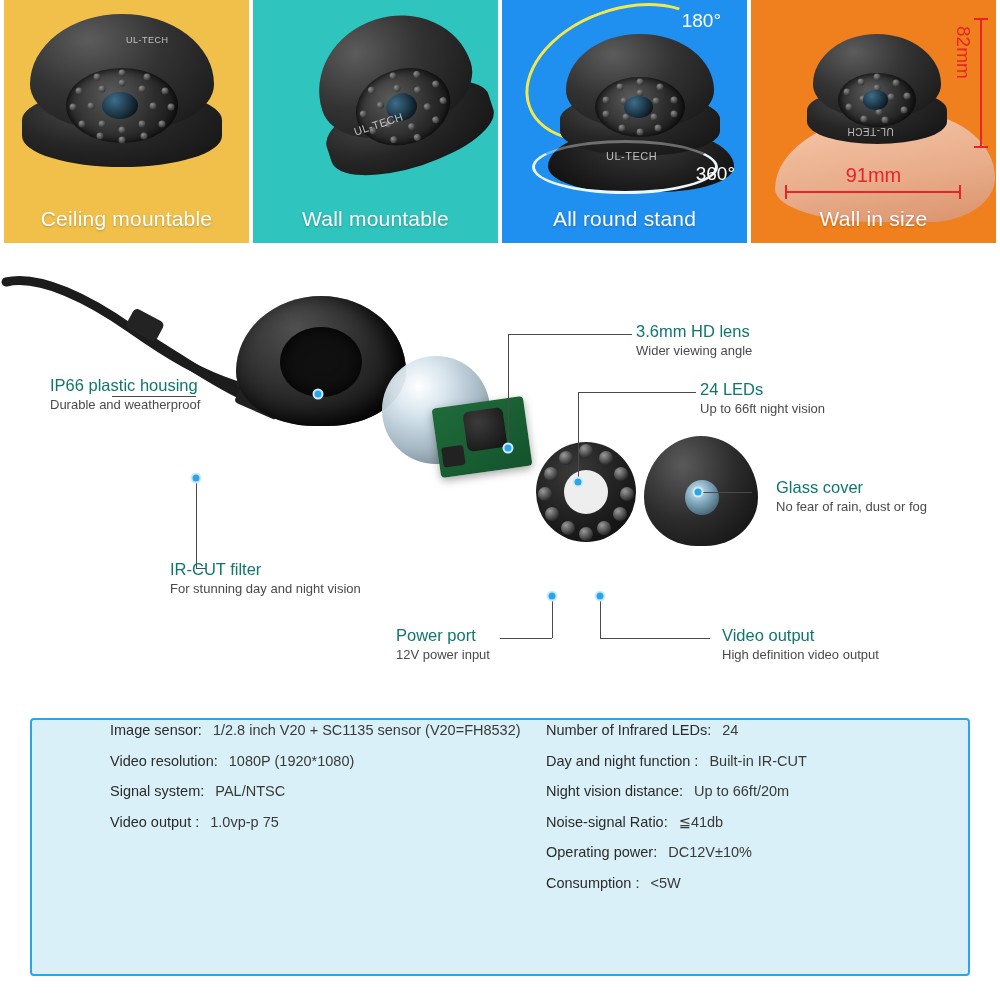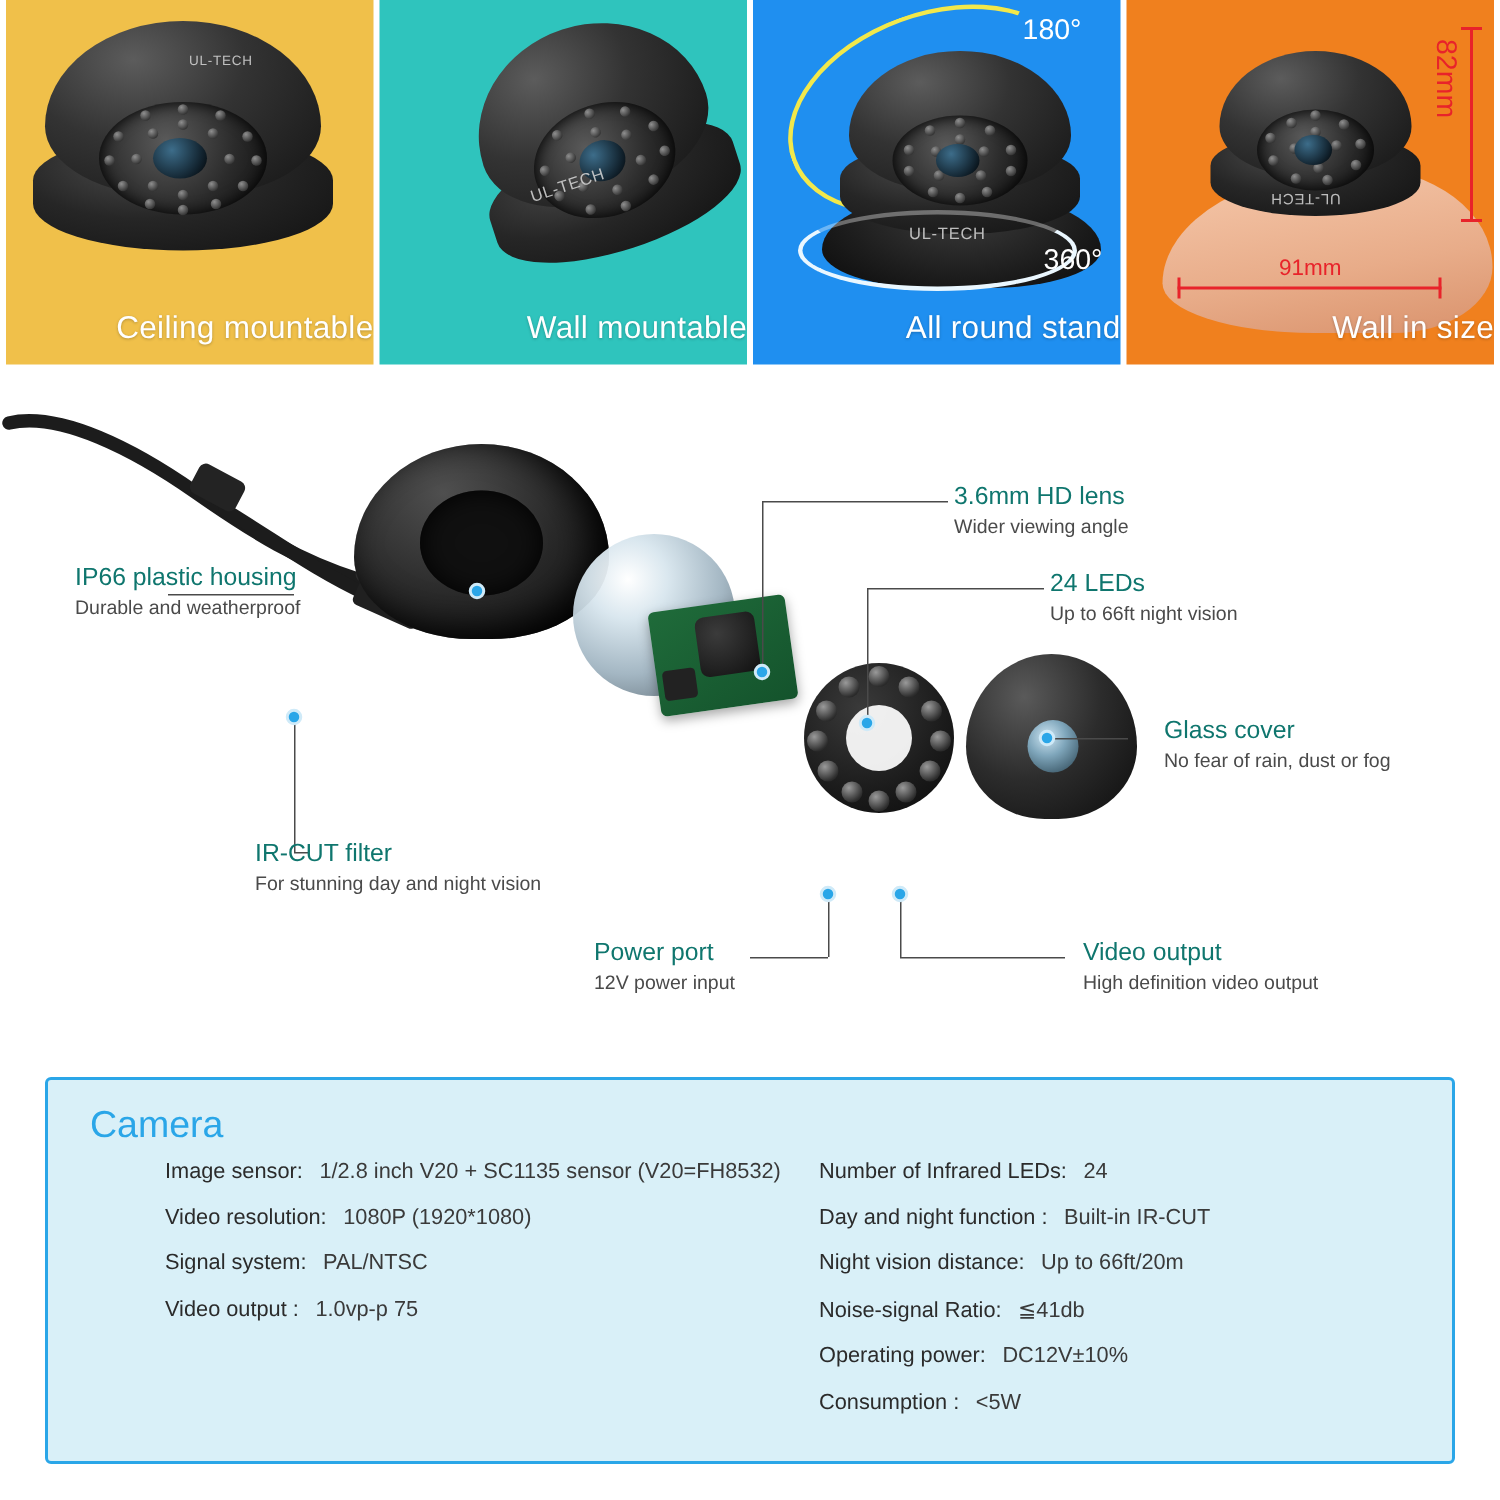--- a/index.html
+++ b/index.html
@@ -9,21 +9,21 @@
     background:#ffffff;
     font-family:"Liberation Sans", sans-serif;
     overflow:hidden;
   }
 
   
   .top-row { position:absolute; left:0; top:0; width:1000px; height:243px; display:flex; gap:4px; padding:0 4px; }
   .panel { position:relative; flex:1; overflow:hidden; }
   .panel-label {
     position:absolute; left:0; right:0; bottom:12px;
-    text-align:right; color:#ffffff; font-size:21px; letter-spacing:.2px;
+    text-align:center; color:#ffffff; font-size:21px; letter-spacing:.2px;
     text-shadow:0 1px 2px rgba(0,0,0,.25);
   }
   .p1 { background:#f0c04a; }
   .p2 { background:#2fc4bd; }
   .p3 { background:#1f8ff0; }
   .p4 { background:#f0801e; }
 
   
   .dome { position:absolute; }
   .dome .base {
@@ -103,21 +103,21 @@
   }
   .dim-h {
     position:absolute; left:34px; bottom:50px; width:176px; height:2px; background:#e8232a;
   }
   .dim-h::before, .dim-h::after {
     content:""; position:absolute; top:-6px; width:2px; height:14px; background:#e8232a;
   }
   .dim-h::before { left:0; } .dim-h::after { right:0; }
   .dim-h-label {
     position:absolute; left:0; right:0; bottom:56px; text-align:center;
-    color:#e8232a; font-size:15px;
+    color:#e8232a; font-size:20px;
   }
 
   
   .diagram { position:absolute; left:0; top:270px; width:1000px; height:430px; }
   .callout { position:absolute; }
   .callout .ttl { color:#0f766e; font-size:16.5px; white-space:nowrap; }
   .callout .sub { color:#4a4a4a; font-size:13px; white-space:nowrap; margin-top:2px; }
 
   .leader { position:absolute; background:#4a4a4a; }
   .leader.h { height:1px; }
@@ -420,21 +420,20 @@
     <div class="sub">12V power input</div>
   </div>
 
   <div class="callout" style="left:722px;top:356px">
     <div class="ttl">Video output</div>
     <div class="sub">High definition video output</div>
   </div>
 </div>
 
 <div class="specs">
-  <h2>Camera</h2>
   <div class="spec-cols">
     <div class="spec-col">
       <div class="spec-row">
         <span class="k">Image sensor:</span>
         <span class="v">1/2.8 inch V20 + SC1135 sensor  (V20=FH8532)</span>
       </div>
       <div class="spec-row">
         <span class="k">Video resolution:</span>
         <span class="v">1080P (1920*1080)</span>
       </div>

